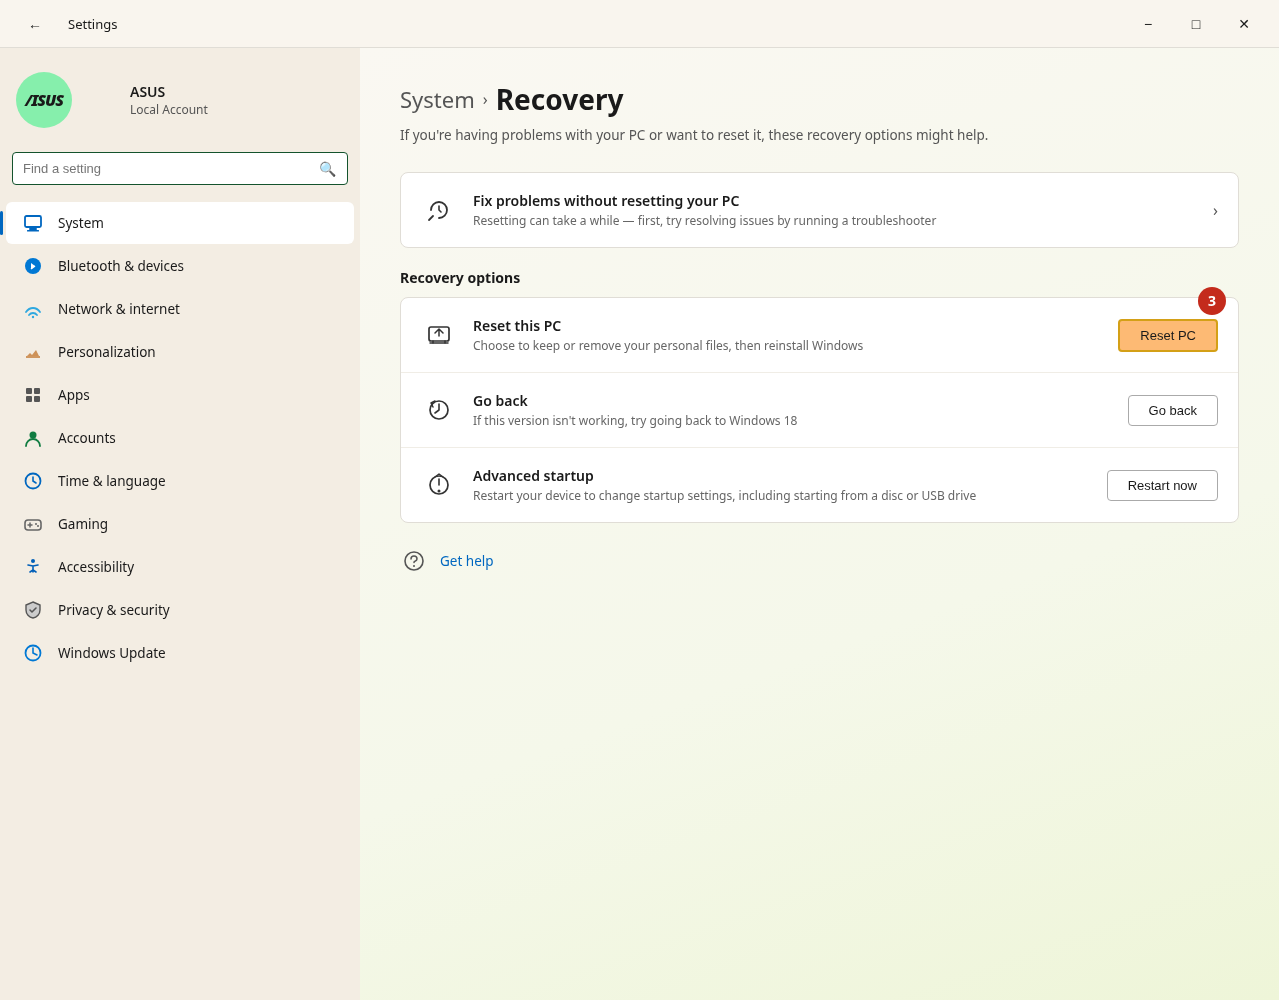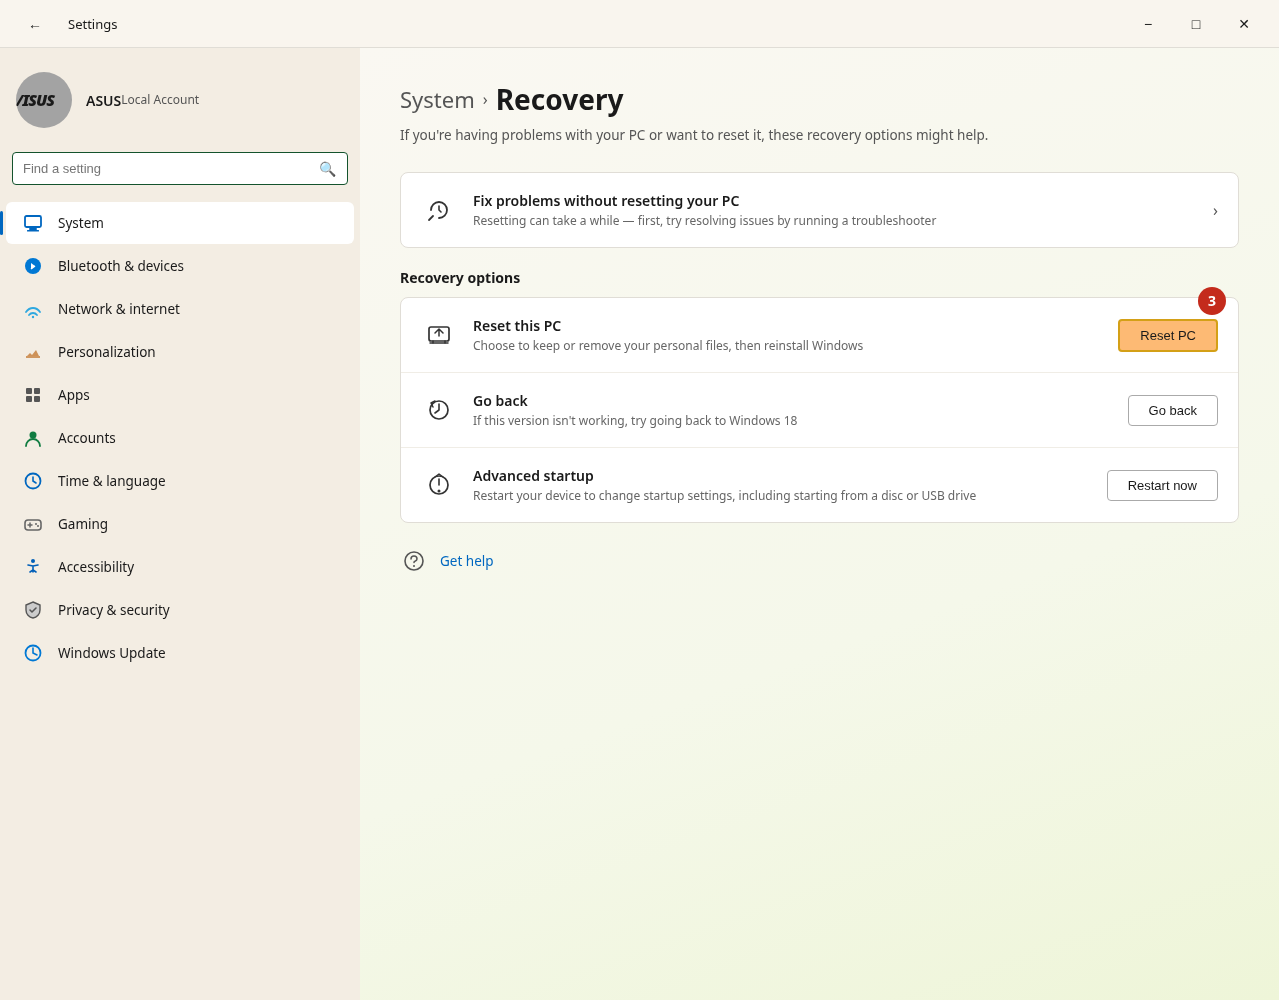--- a/index.html
+++ b/index.html
@@ -79,30 +79,32 @@
       display: flex;
       align-items: center;
       gap: 14px;
       padding: 8px 16px 24px 16px;
     }
 
     .avatar {
       width: 56px;
       height: 56px;
       border-radius: 50%;
-      background: #a3a3a3;
-      display: flex;
-      align-items: center;
-      justify-content: flex-start;
+      background: #86efac;
+      display: flex;
+      align-items: center;
+      justify-content: center;
       overflow: hidden;
       flex-shrink: 0;
     }
 
     .user-info {
       display: flex;
+      flex-direction: column;
+      margin-left: 44px;
     }
 
     .user-name {
       font-size: 14px;
       font-weight: 600;
       color: #1a1a1a;
     }
 
     .user-account {
       font-size: 12px;

